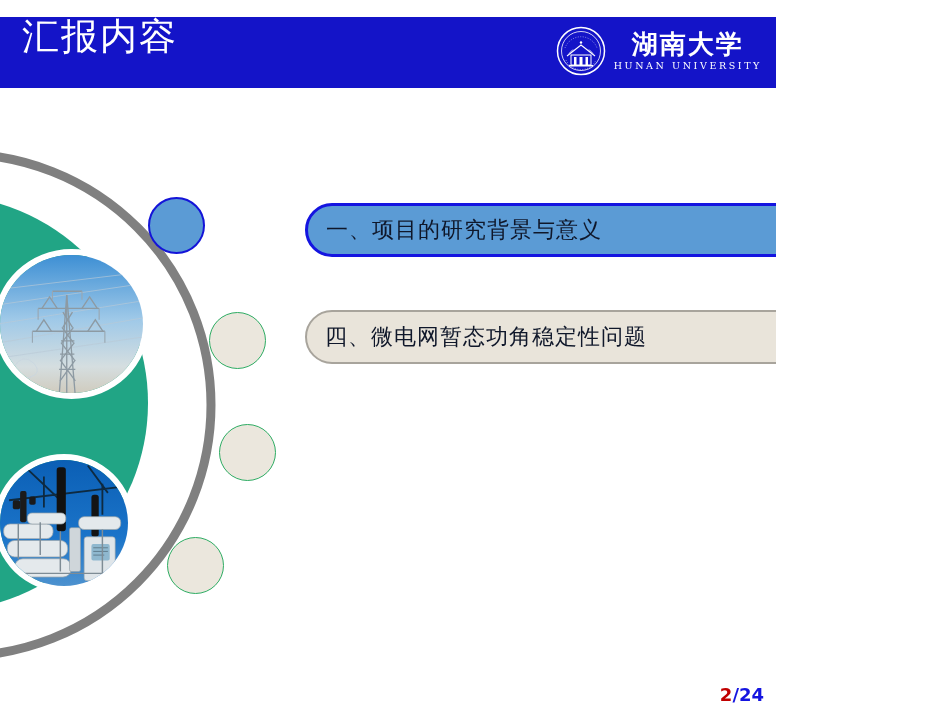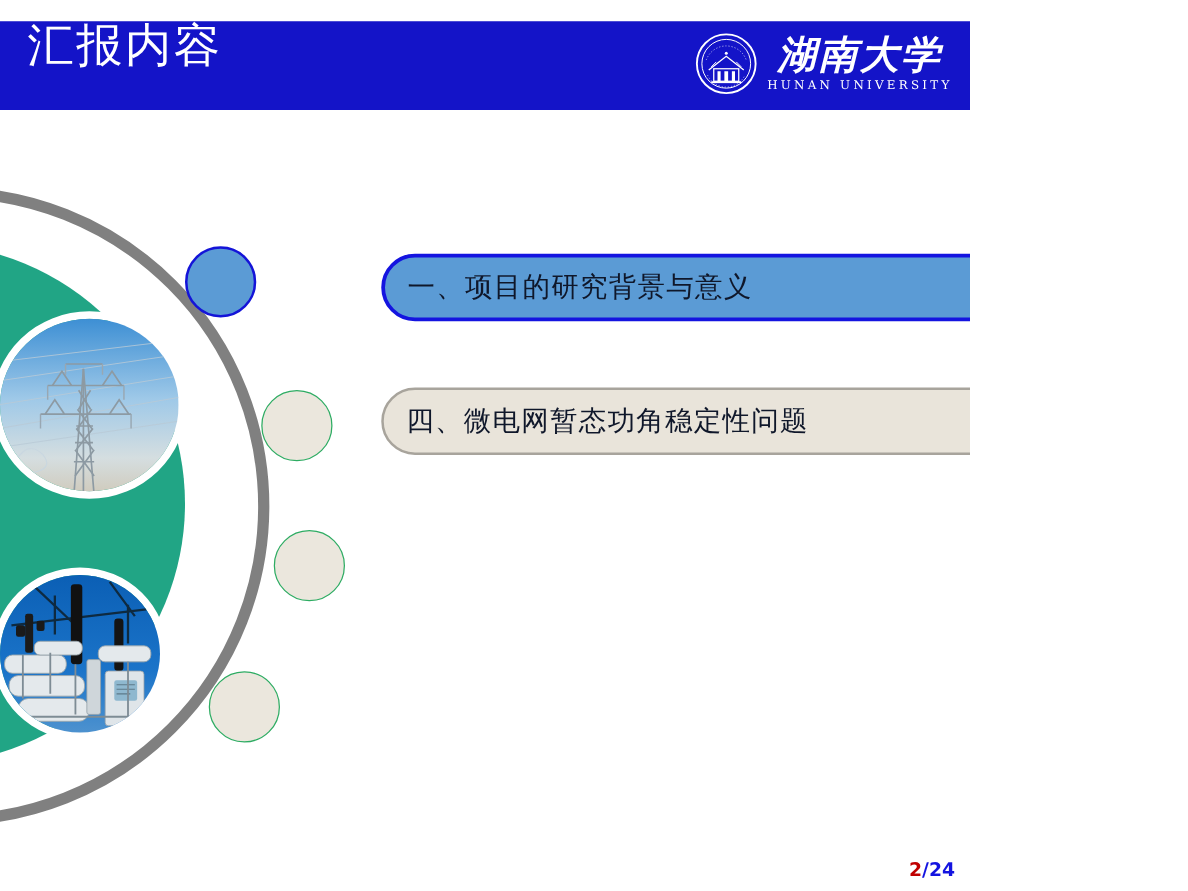--- a/index.html
+++ b/index.html
@@ -56,23 +56,22 @@
   }
   .logo-textblock {
     display: flex;
     flex-direction: column;
     align-items: center;
     justify-content: center;
     line-height: 1;
   }
   .logo-cn {
     font-family: "DejaVu Serif", "Liberation Serif", serif;
-    font-size: 31px;
+    font-size: 26px;
     color: #ffffff;
-    font-style: italic;
     letter-spacing: 2px;
     font-weight: 700;
     white-space: nowrap;
   }
   .logo-en {
     font-family: "DejaVu Serif", "Liberation Serif", serif;
     font-size: 9.5px;
     color: #ffffff;
     letter-spacing: 2.6px;
     margin-top: 4px;
@@ -158,21 +157,21 @@
     letter-spacing: 1px;
     white-space: nowrap;
     font-weight: 400;
   }
 
   
   .page-num {
     position: absolute;
     right: 12px;
     bottom: 8px;
-    font-size: 15px;
+    font-size: 18px;
     font-weight: 700;
     letter-spacing: 0px;
     white-space: nowrap;
   }
   .page-cur { color: #c00000; }
   .page-tot { color: #1414e0; }
 </style>
 </head>
 <body>
 

